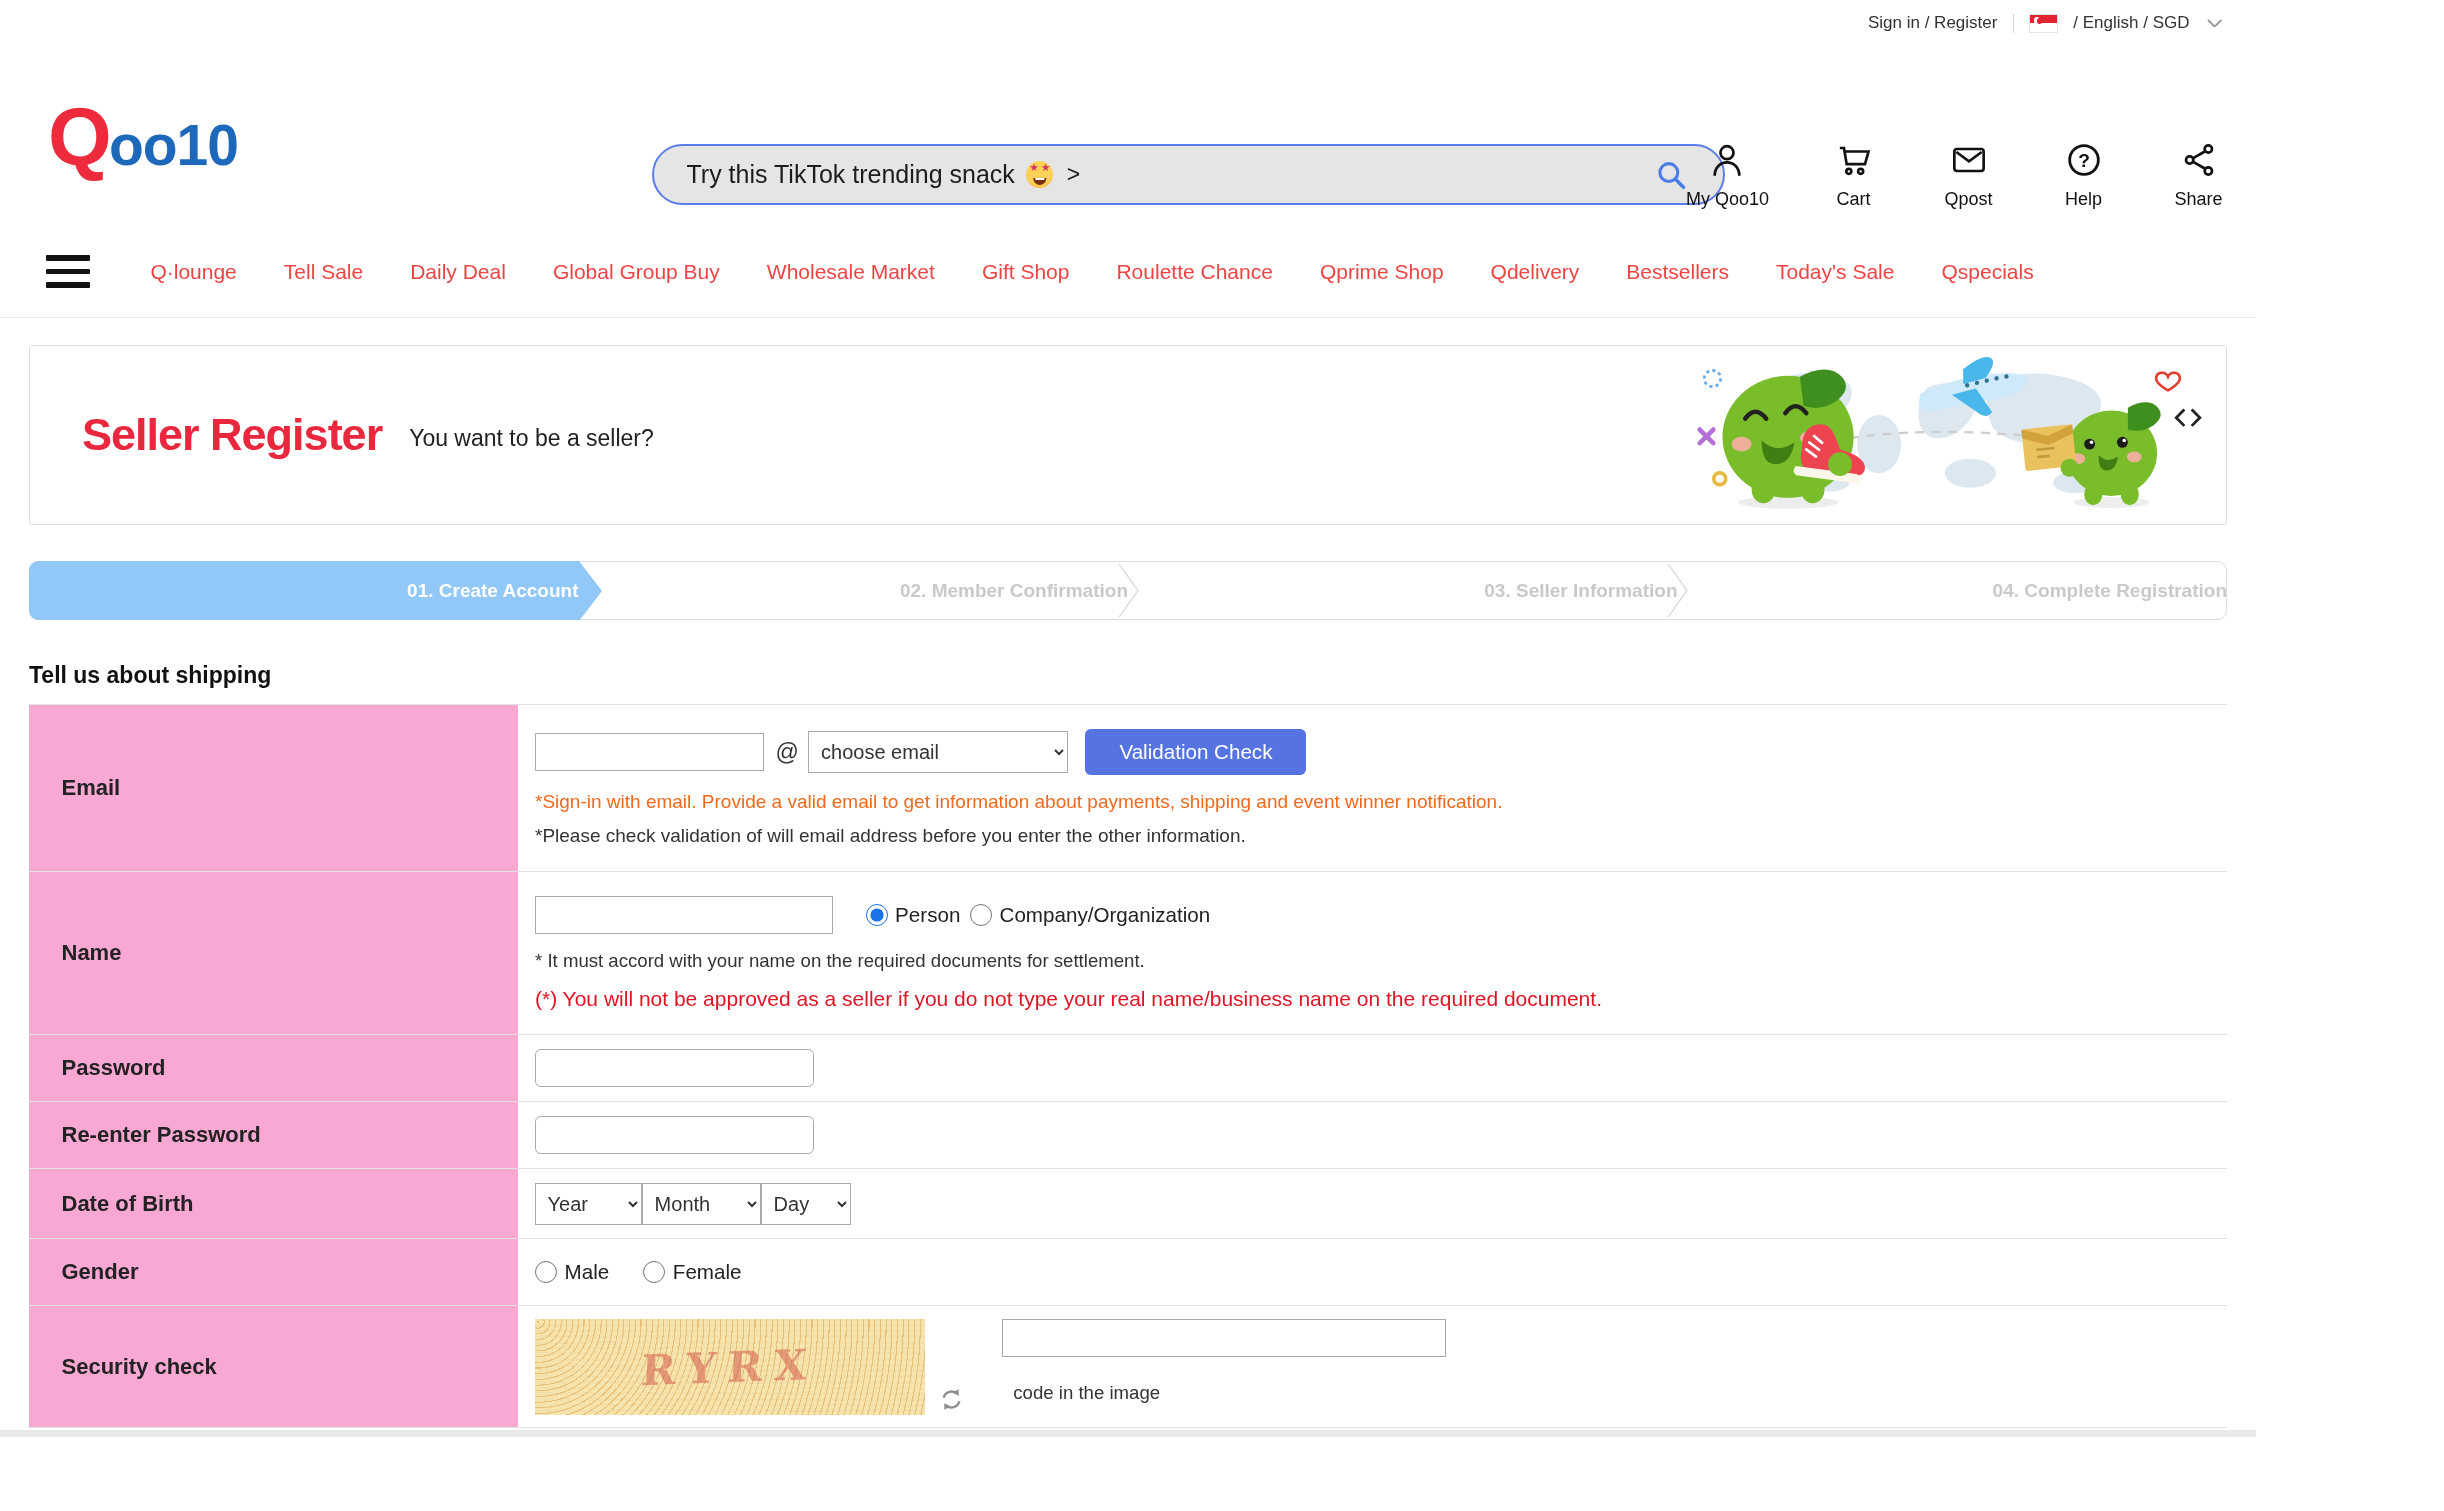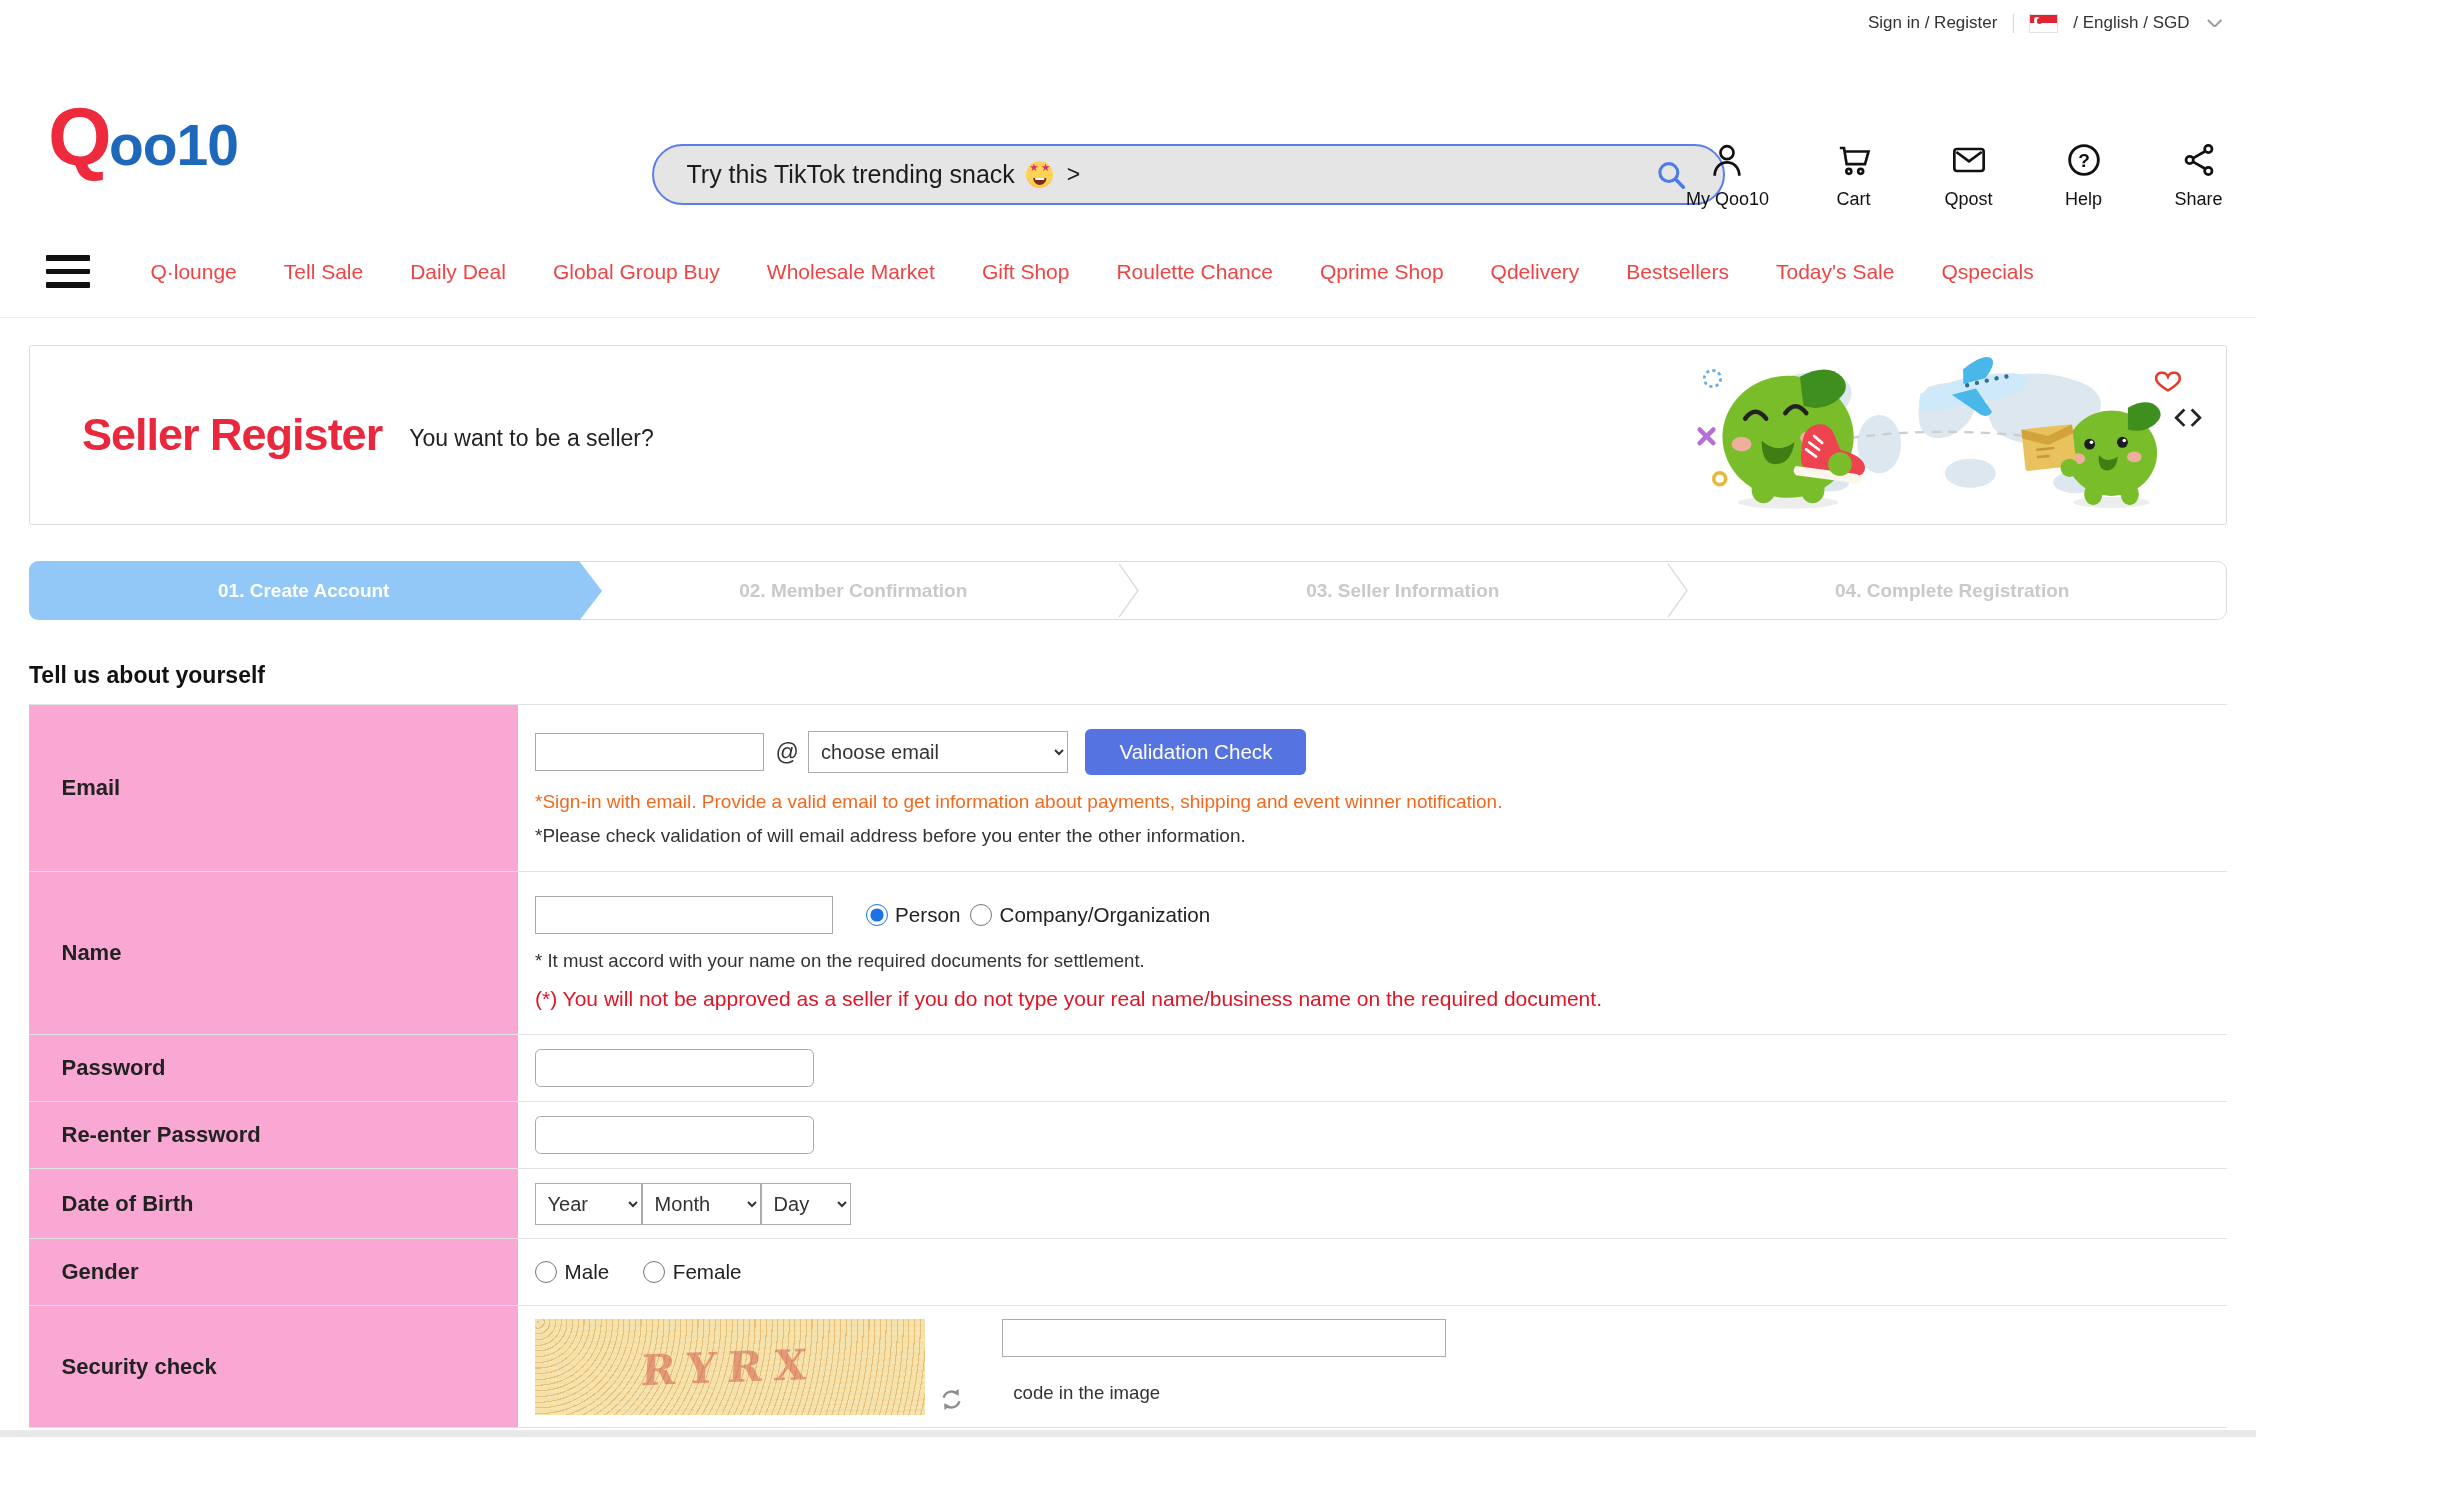--- a/index.html
+++ b/index.html
@@ -42,21 +42,21 @@
 
   
   .banner { margin:27px 29px 0; height:180px; border:1px solid #dcdcdc; border-radius:2.9px; position:relative; display:flex; align-items:center; background:#fff; }
   .banner-title { font-size:45px; font-weight:bold; color:#e9283e; margin-left:52px; letter-spacing:-1px; }
   .banner-sub { font-size:23px; color:#222; margin-left:27px; margin-top:7.6px; }
   .banner-illu { position:absolute; right:11.5px; top:6.7px; height:164px; width:535px; }
 
   
   .steps { margin:36px 29px 0; height:59px; position:relative; display:flex; }
   .steps-shell { position:absolute; inset:0; border:1px solid #dcdcdc; border-radius:9.6px; }
-  .step { flex:1; display:flex; align-items:center; justify-content:center; font-size:19px; font-weight:bold; color:#c9c9c9; position:relative; z-index:1; }
+  .step { flex:1; display:flex; align-items:center; justify-content:flex-end; font-size:19px; font-weight:bold; color:#c9c9c9; position:relative; z-index:1; }
   .step.active { background:#92c8f7; color:#fff; border-radius:9.6px 0 0 9.6px; z-index:2; }
   .step.active::after { content:""; position:absolute; left:100%; top:0; width:0; height:0; border-top:30px solid transparent; border-bottom:30px solid transparent; border-left:23px solid #92c8f7; }
   .step-sep { position:absolute; top:1.9px; width:25px; height:55px; z-index:1; }
   .step-sep.s2 { left:calc(50% - 12.4px); } .step-sep.s3 { left:calc(75% - 12.4px); }
 
   
   .form-heading { margin:42px 29px 15.3px; font-size:23px; font-weight:bold; color:#111; }
   .form-table { margin:0 29px; border-top:1px solid #e2e2e2; }
   .row { display:flex; border-bottom:1px solid #e2e2e2; }
   .row-label { width:489px; flex:none; background:#f9a8d4; display:flex; align-items:center; padding-left:32.5px; font-size:22px; font-weight:bold; color:#222; }
@@ -307,21 +307,21 @@
         <span>04. Complete Registration</span>
       </div>
     <svg class="step-sep s2" viewBox="0 0 26 58">
         <polyline points="3,1 23,29 3,57" fill="none" stroke="#dcdcdc" stroke-width="1.5"></polyline>
       </svg>
     <svg class="step-sep s3" viewBox="0 0 26 58">
         <polyline points="3,1 23,29 3,57" fill="none" stroke="#dcdcdc" stroke-width="1.5"></polyline>
       </svg>
   </div>
 
-  <h2 class="form-heading">Tell us about yourself</h2>
+  <h2 class="form-heading">Tell us about shipping</h2>
 
   <div class="form-table">
 
     <div class="row" style="min-height:167px;">
       <div class="row-label">Email</div>
       <div class="row-content">
         <div class="line">
           <input type="text" class="inp-email" style="">
           <span class="at">@</span>
           <select class="sel-domain">

